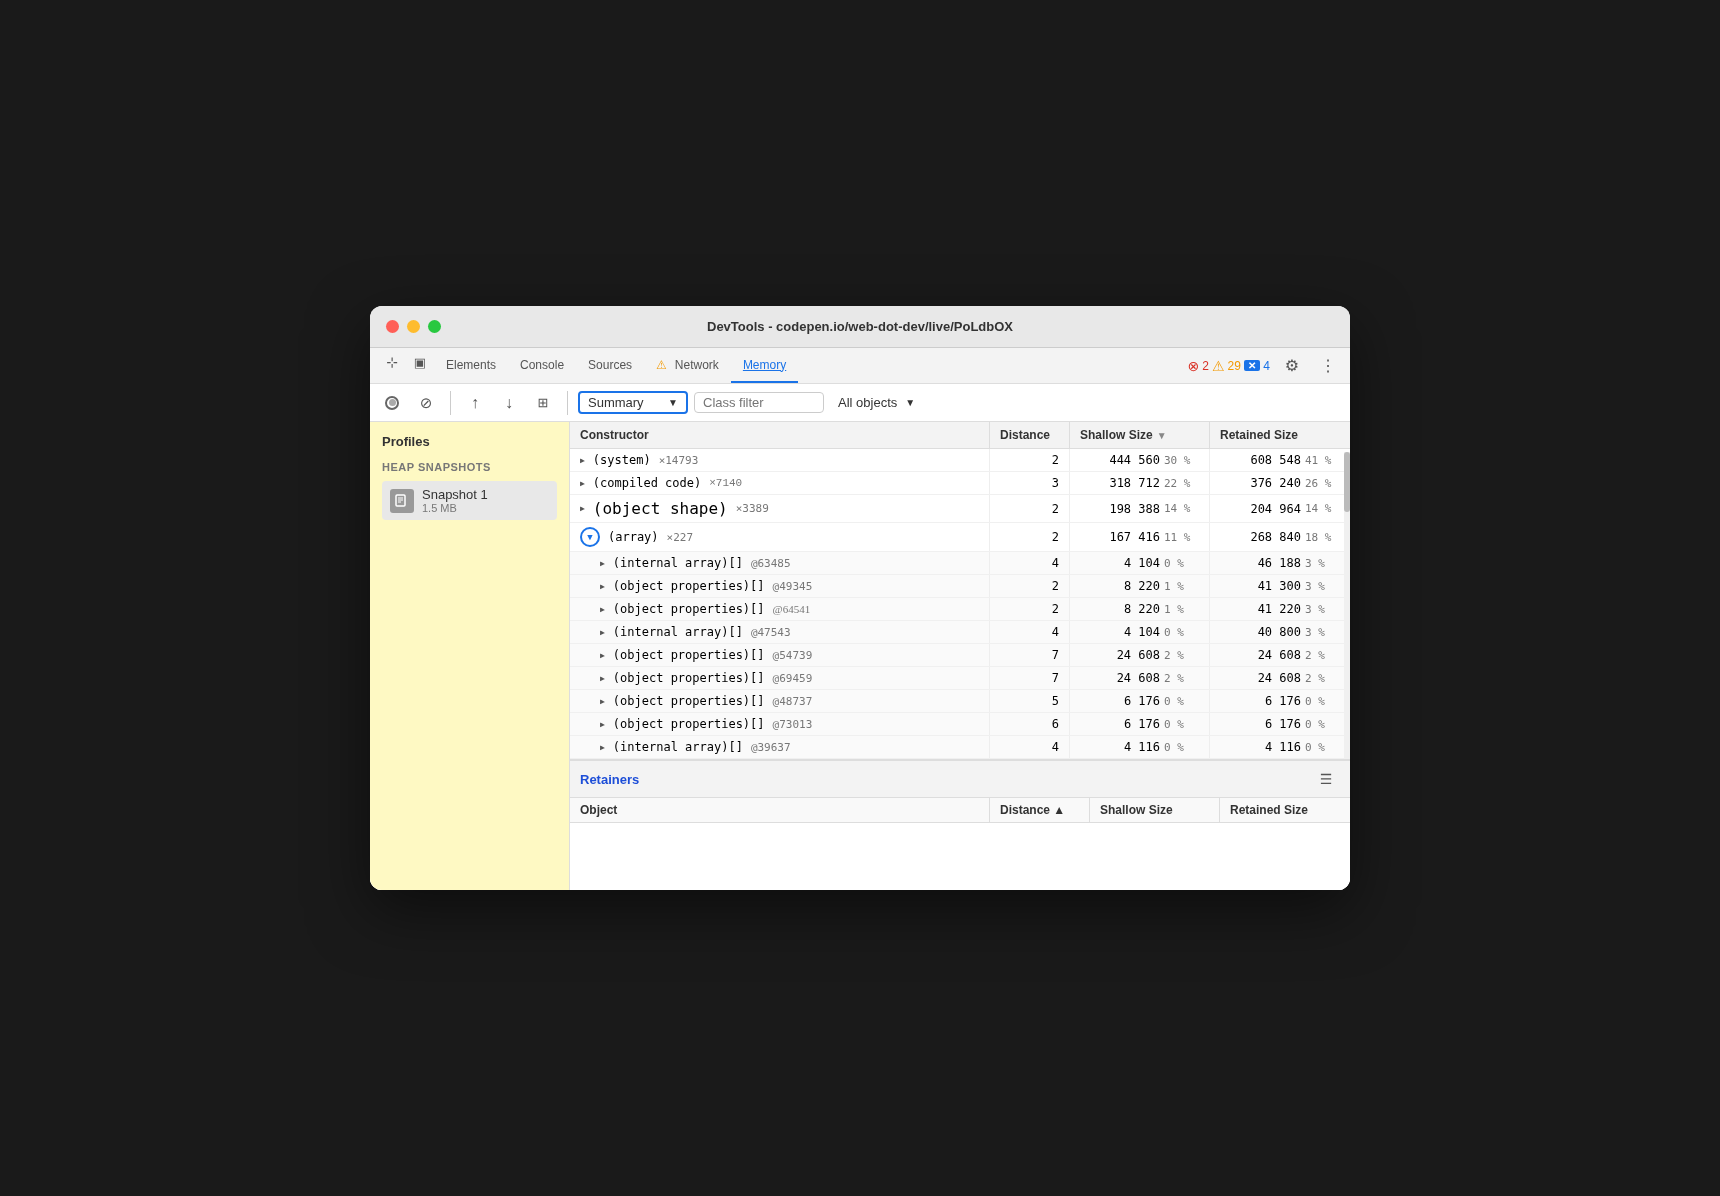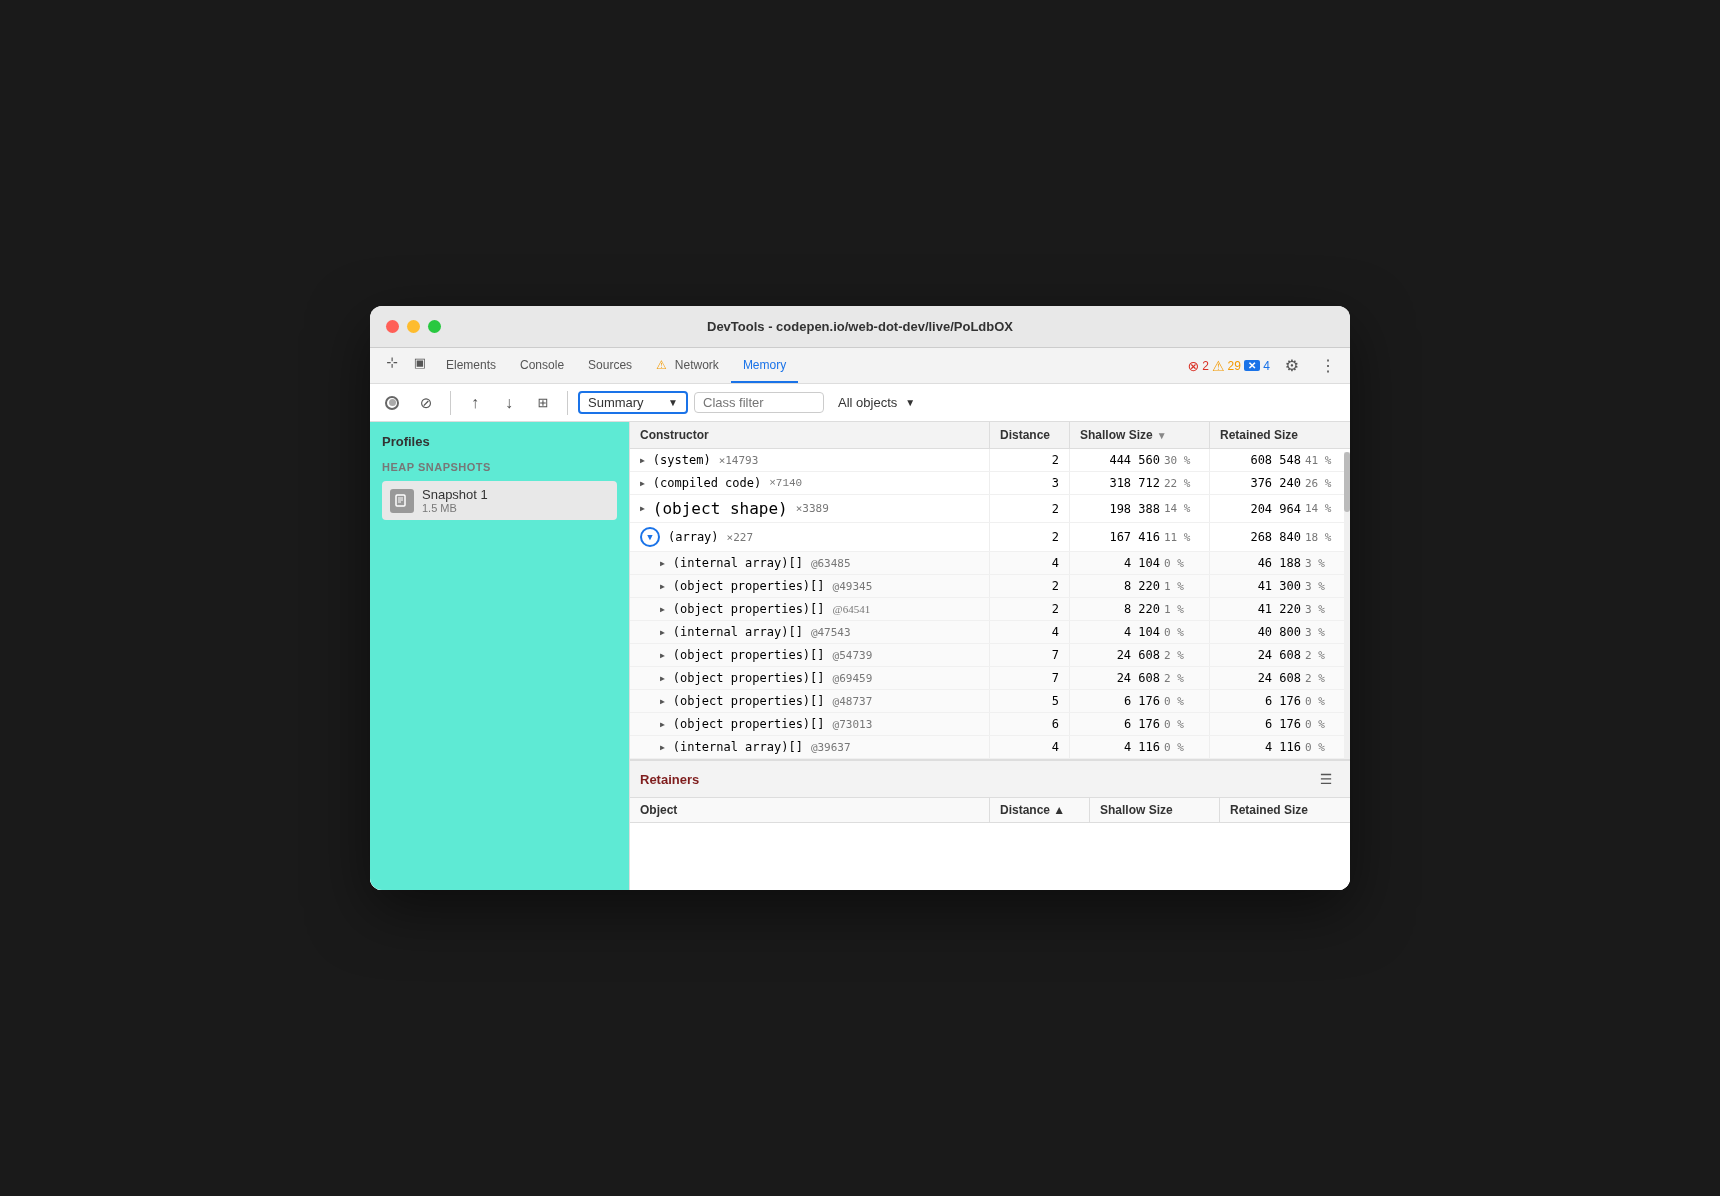--- a/index.html
+++ b/index.html
@@ -73,20 +73,21 @@
       font-size: 12px;
       color: #555;
       cursor: pointer;
       border-bottom: 2px solid transparent;
       white-space: nowrap;
     }
     .tab.active {
       color: #1a73e8;
       border-bottom: 2px solid #1a73e8;
       font-weight: 500;
+      text-decoration: underline;
     }
     .tab.warning {
       display: flex;
       align-items: center;
       gap: 4px;
     }
     .tab-icons-right {
       margin-left: auto;
       display: flex;
       align-items: center;
@@ -154,25 +155,25 @@
       cursor: pointer;
       gap: 4px;
       color: #333;
     }
     .main-content {
       display: flex;
       height: calc(100% - 120px);
       background: #fff;
     }
     .sidebar {
-      width: 260px;
+      width: 200px;
       border-right: 1px solid #ddd;
       padding: 12px;
       font-size: 13px;
-      background: #5eead4;
+      background: #fef9c3;
     }
     .sidebar-title {
       font-size: 13px;
       font-weight: 600;
       color: #333;
       margin-bottom: 12px;
     }
     .sidebar-section-title {
       font-size: 11px;
       color: #777;
@@ -282,21 +283,21 @@
       display: flex;
       align-items: center;
       justify-content: space-between;
       padding: 4px 10px;
       background: #f3f3f3;
       border-bottom: 1px solid #ddd;
     }
     .retainers-title {
       font-size: 13px;
       font-weight: 600;
-      color: #7f1d1d;
+      color: #1d4ed8;
     }
     .retainers-table-header {
       display: grid;
       grid-template-columns: 1fr 100px 130px 130px;
       background: #f9f9f9;
       border-bottom: 1px solid #ddd;
     }
     .retainers-header-cell {
       padding: 5px 10px;
       font-size: 12px;

